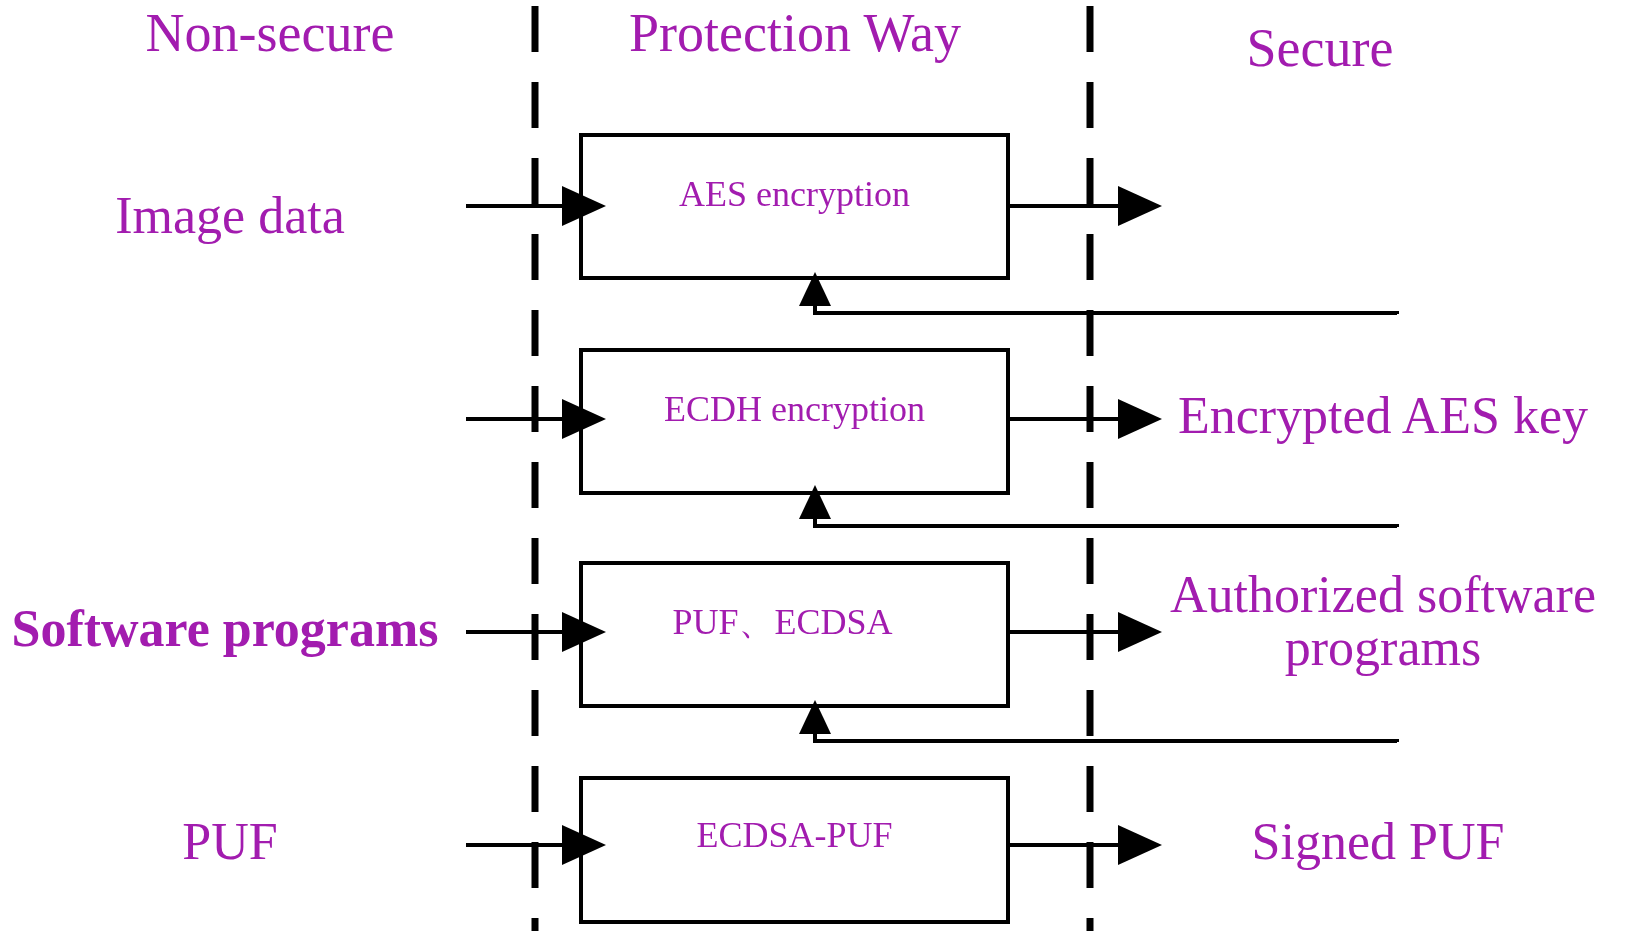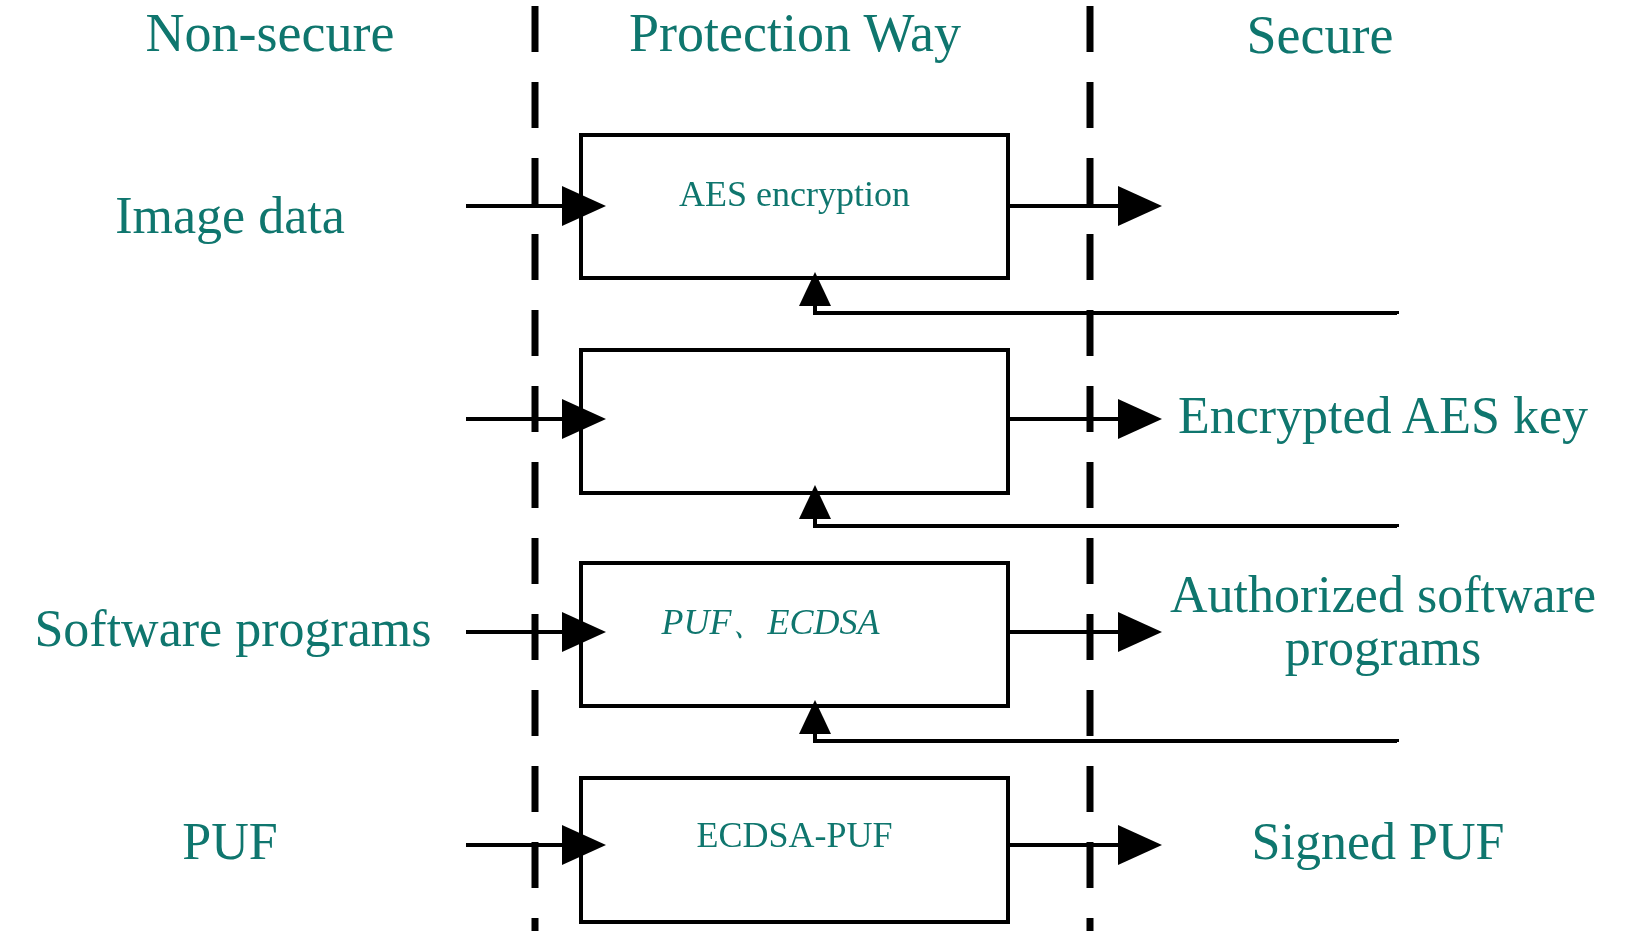--- a/index.html
+++ b/index.html
@@ -22,21 +22,21 @@
   svg#diagram-svg {
     position: absolute;
     top: 0;
     left: 0;
     width: 1650px;
     height: 931px;
   }
   .dtext {
     position: absolute;
     font-family: "Liberation Serif", "DejaVu Serif", serif;
-    color: #0f766e;
+    color: #a21caf;
     line-height: 1.02;
     white-space: pre-line;
     text-align: center;
     font-weight: normal;
   }
   .col-header {
     font-size: 54px;
   }
   .side-label {
     font-size: 52px;
@@ -104,28 +104,29 @@
 
     <path class="solid-line" d="M1397 527 L1397 526 L815 526 L815 507"></path>
     <path class="arrow-head" d="M815 485 L799 519 L831 519 z"></path>
 
     <path class="solid-line" d="M1397 742 L1397 741 L815 741 L815 722"></path>
     <path class="arrow-head" d="M815 700 L799 734 L831 734 z"></path>
   </svg>
 
   <div class="dtext col-header" style="left:60px; top:6px; width:420px;">Non-secure</div>
   <div class="dtext col-header" style="left:580px; top:6px; width:430px;text-align:center;">Protection Way</div>
-  <div class="dtext col-header" style="left:1110px; top:8px; width:420px;">Secure</div>
+  <div class="dtext col-header" style="left:1110px; top:21px; width:420px;">Secure</div>
 
   <div class="dtext side-label" style="left:20px; top:176px; width:420px;margin-top:13px;">Image data</div>
-  <div class="dtext side-label" style="left:8px; top:602px; width:450px;">Software programs</div>
+  <div class="dtext side-label" style="left:0px; top:602px; width:450px;font-weight:bold;">Software programs</div>
   <div class="dtext side-label" style="left:20px; top:815px; width:420px;">PUF</div>
 
   <div class="dtext box-label" style="left:583px; top:176px; width:423px;">AES encryption</div>
-  <div class="dtext box-label" style="left:559px; top:604px; width:423px;font-style:italic;">PUF、ECDSA</div>
+  <div class="dtext box-label" style="left:583px; top:391px; width:423px;">ECDH encryption</div>
+  <div class="dtext box-label" style="left:571px; top:604px; width:423px;">PUF、ECDSA</div>
   <div class="dtext box-label" style="left:583px; top:817px; width:423px;">ECDSA-PUF</div>
 
   <div class="dtext side-label" style="left:1118px; top:389px; width:530px;">Encrypted AES key</div>
   <div class="dtext side-label" style="left:1118px; top:568px; width:530px;">Authorized software
 programs</div>
   <div class="dtext side-label" style="left:1122px; top:815px; width:512px;">Signed PUF</div>
 
 </div>
 
 </body></html>

